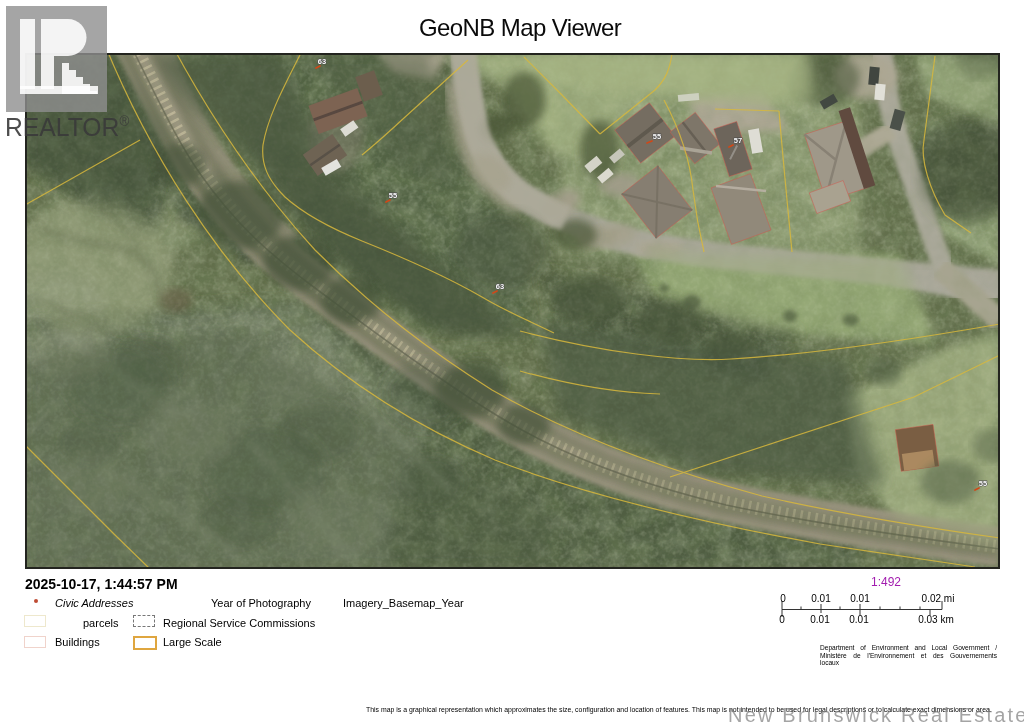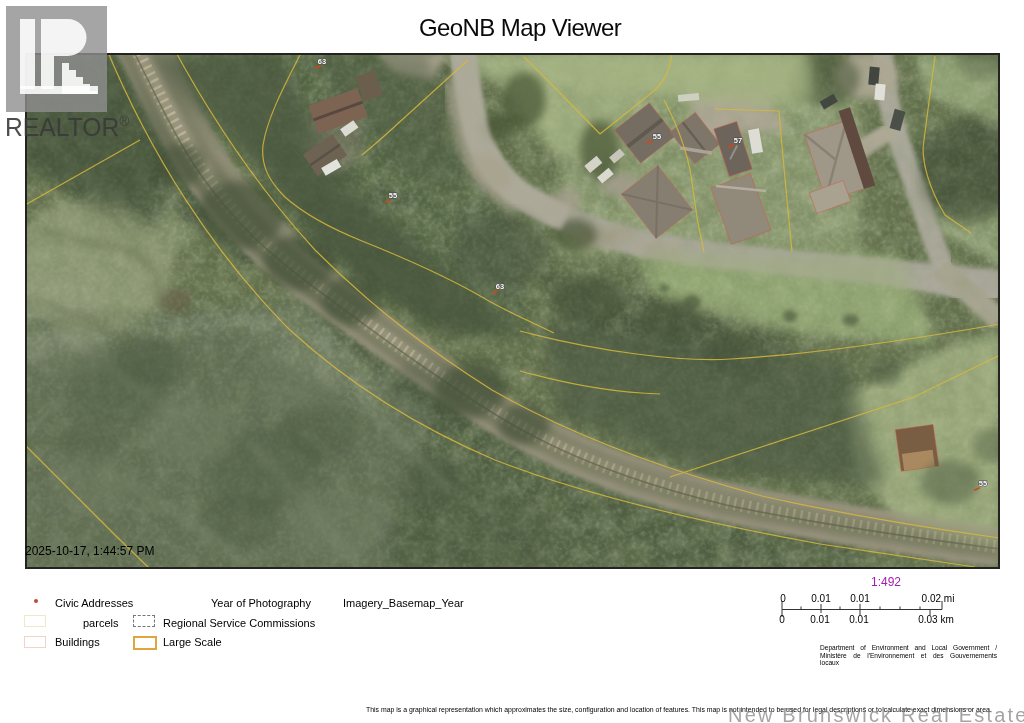--- a/index.html
+++ b/index.html
@@ -347,25 +347,25 @@
     <rect x="14" y="13" width="15" height="70"></rect>
     <rect x="35" y="13" width="13" height="70"></rect>
     <path d="M48,13 h14 a18.5,18.5 0 0 1 0,37 h-14 z"></path>
     <polygon points="56,50 56,57 63,57 63,64 70,64 70,71 77,71 77,78 84,78 84,85 91,85 91,88 56,88"></polygon>
     <rect x="14" y="80" width="78" height="8"></rect>
   </g>
 </svg>
 
 <div class="abs" style="left:5px;top:112px;font-size:26px;color:rgba(58,58,58,0.9);transform:scaleX(0.95);transform-origin:0 0;">REALTOR<span style="font-size:14px;vertical-align:10px;">®</span></div>
 
-<div class="abs" style="left:25px;top:544px;font-size:12px;font-weight:normal;color:#000;">2025-10-17, 1:44:57 PM</div>
+<div class="abs" style="left:25px;top:576px;font-size:14px;font-weight:bold;color:#000;">2025-10-17, 1:44:57 PM</div>
 
 <div class="abs" style="left:34px;top:599px;width:4px;height:4px;background:#bf4b33;border-radius:50%;"></div>
 
-<div class="abs" style="left:55px;top:597px;font-size:11px;color:#000;">Civic Addresses</div>
+<div class="abs" style="left:55px;top:597px;font-size:11px;color:#000;font-style:italic;">Civic Addresses</div>
 
 <div class="abs" style="left:163px;top:597px;font-size:11px;color:#000;margin-left:48px;">Year of Photography</div>
 
 <div class="abs" style="left:343px;top:597px;font-size:11px;color:#000;text-align:right;">Imagery_Basemap_Year</div>
 
 <div class="abs" style="left:24px;top:615px;width:20px;height:10px;border:1.5px solid #eee8cd;background:#fff;"></div>
 
 <div class="abs" style="left:55px;top:617px;font-size:11px;color:#000;padding-left:28px;">parcels</div>
 
 <div class="abs" style="left:133px;top:615px;width:20px;height:10px;border:1.5px dashed #777;background:#fff;"></div>

